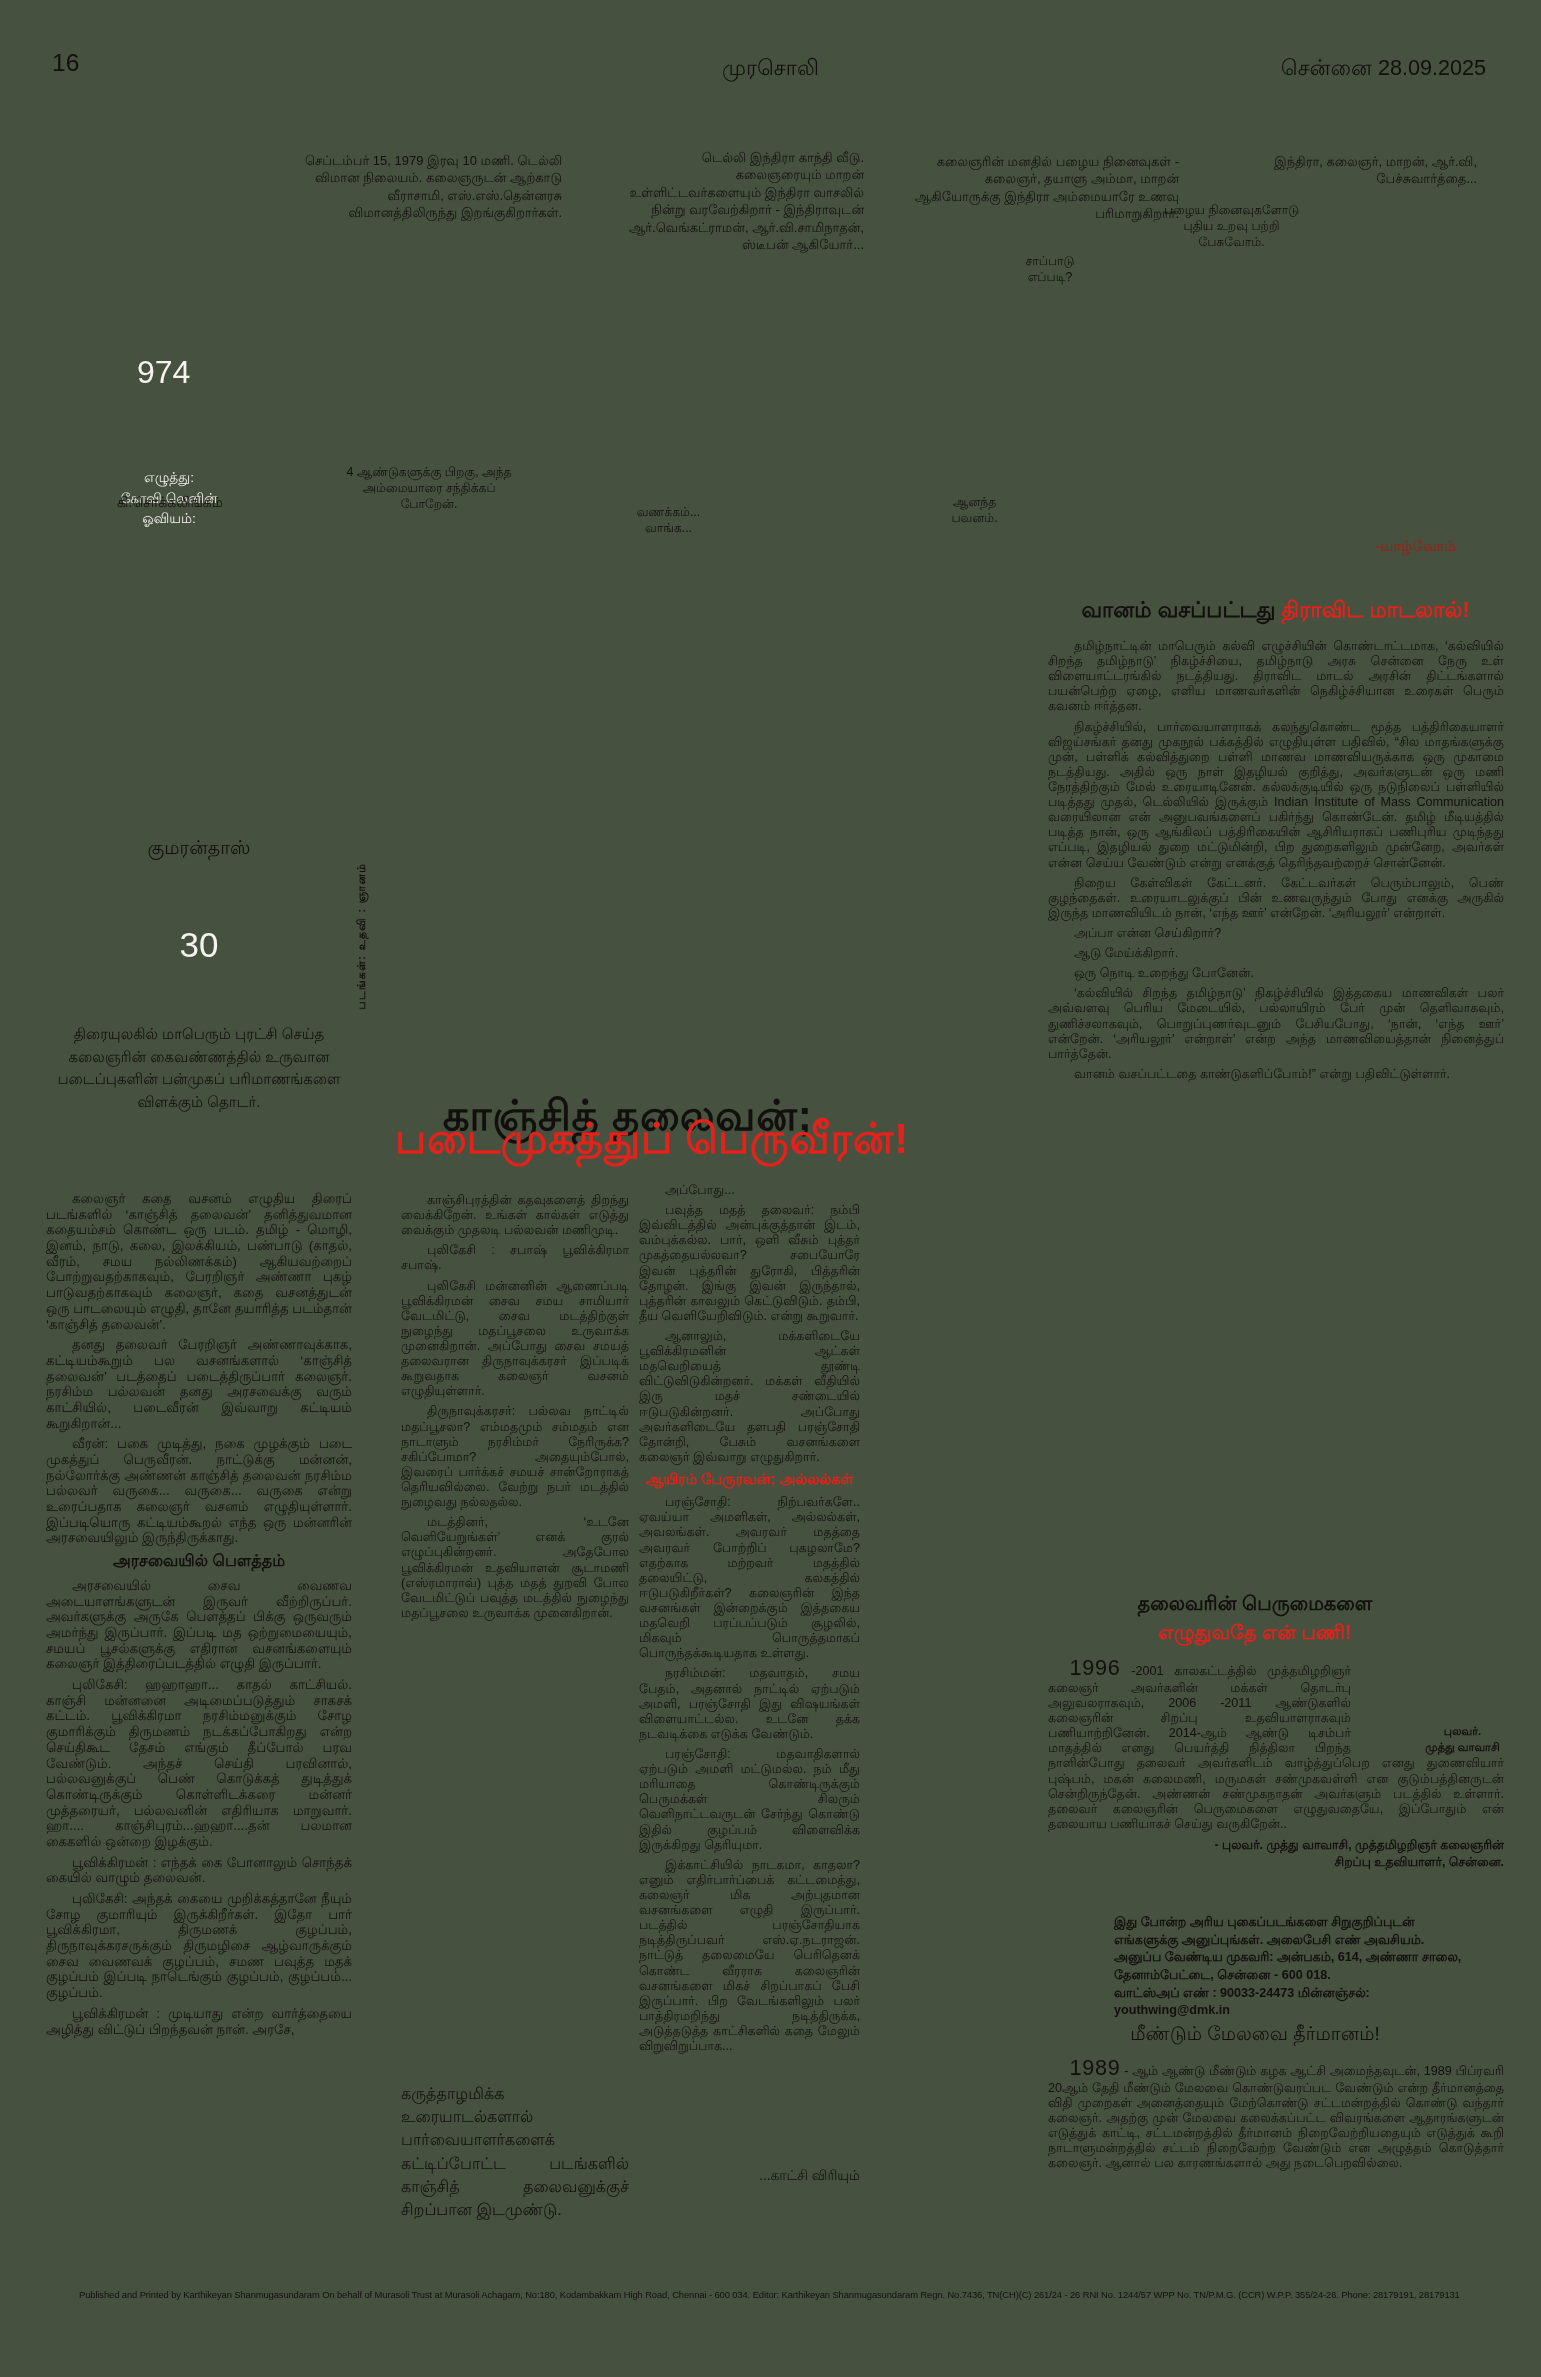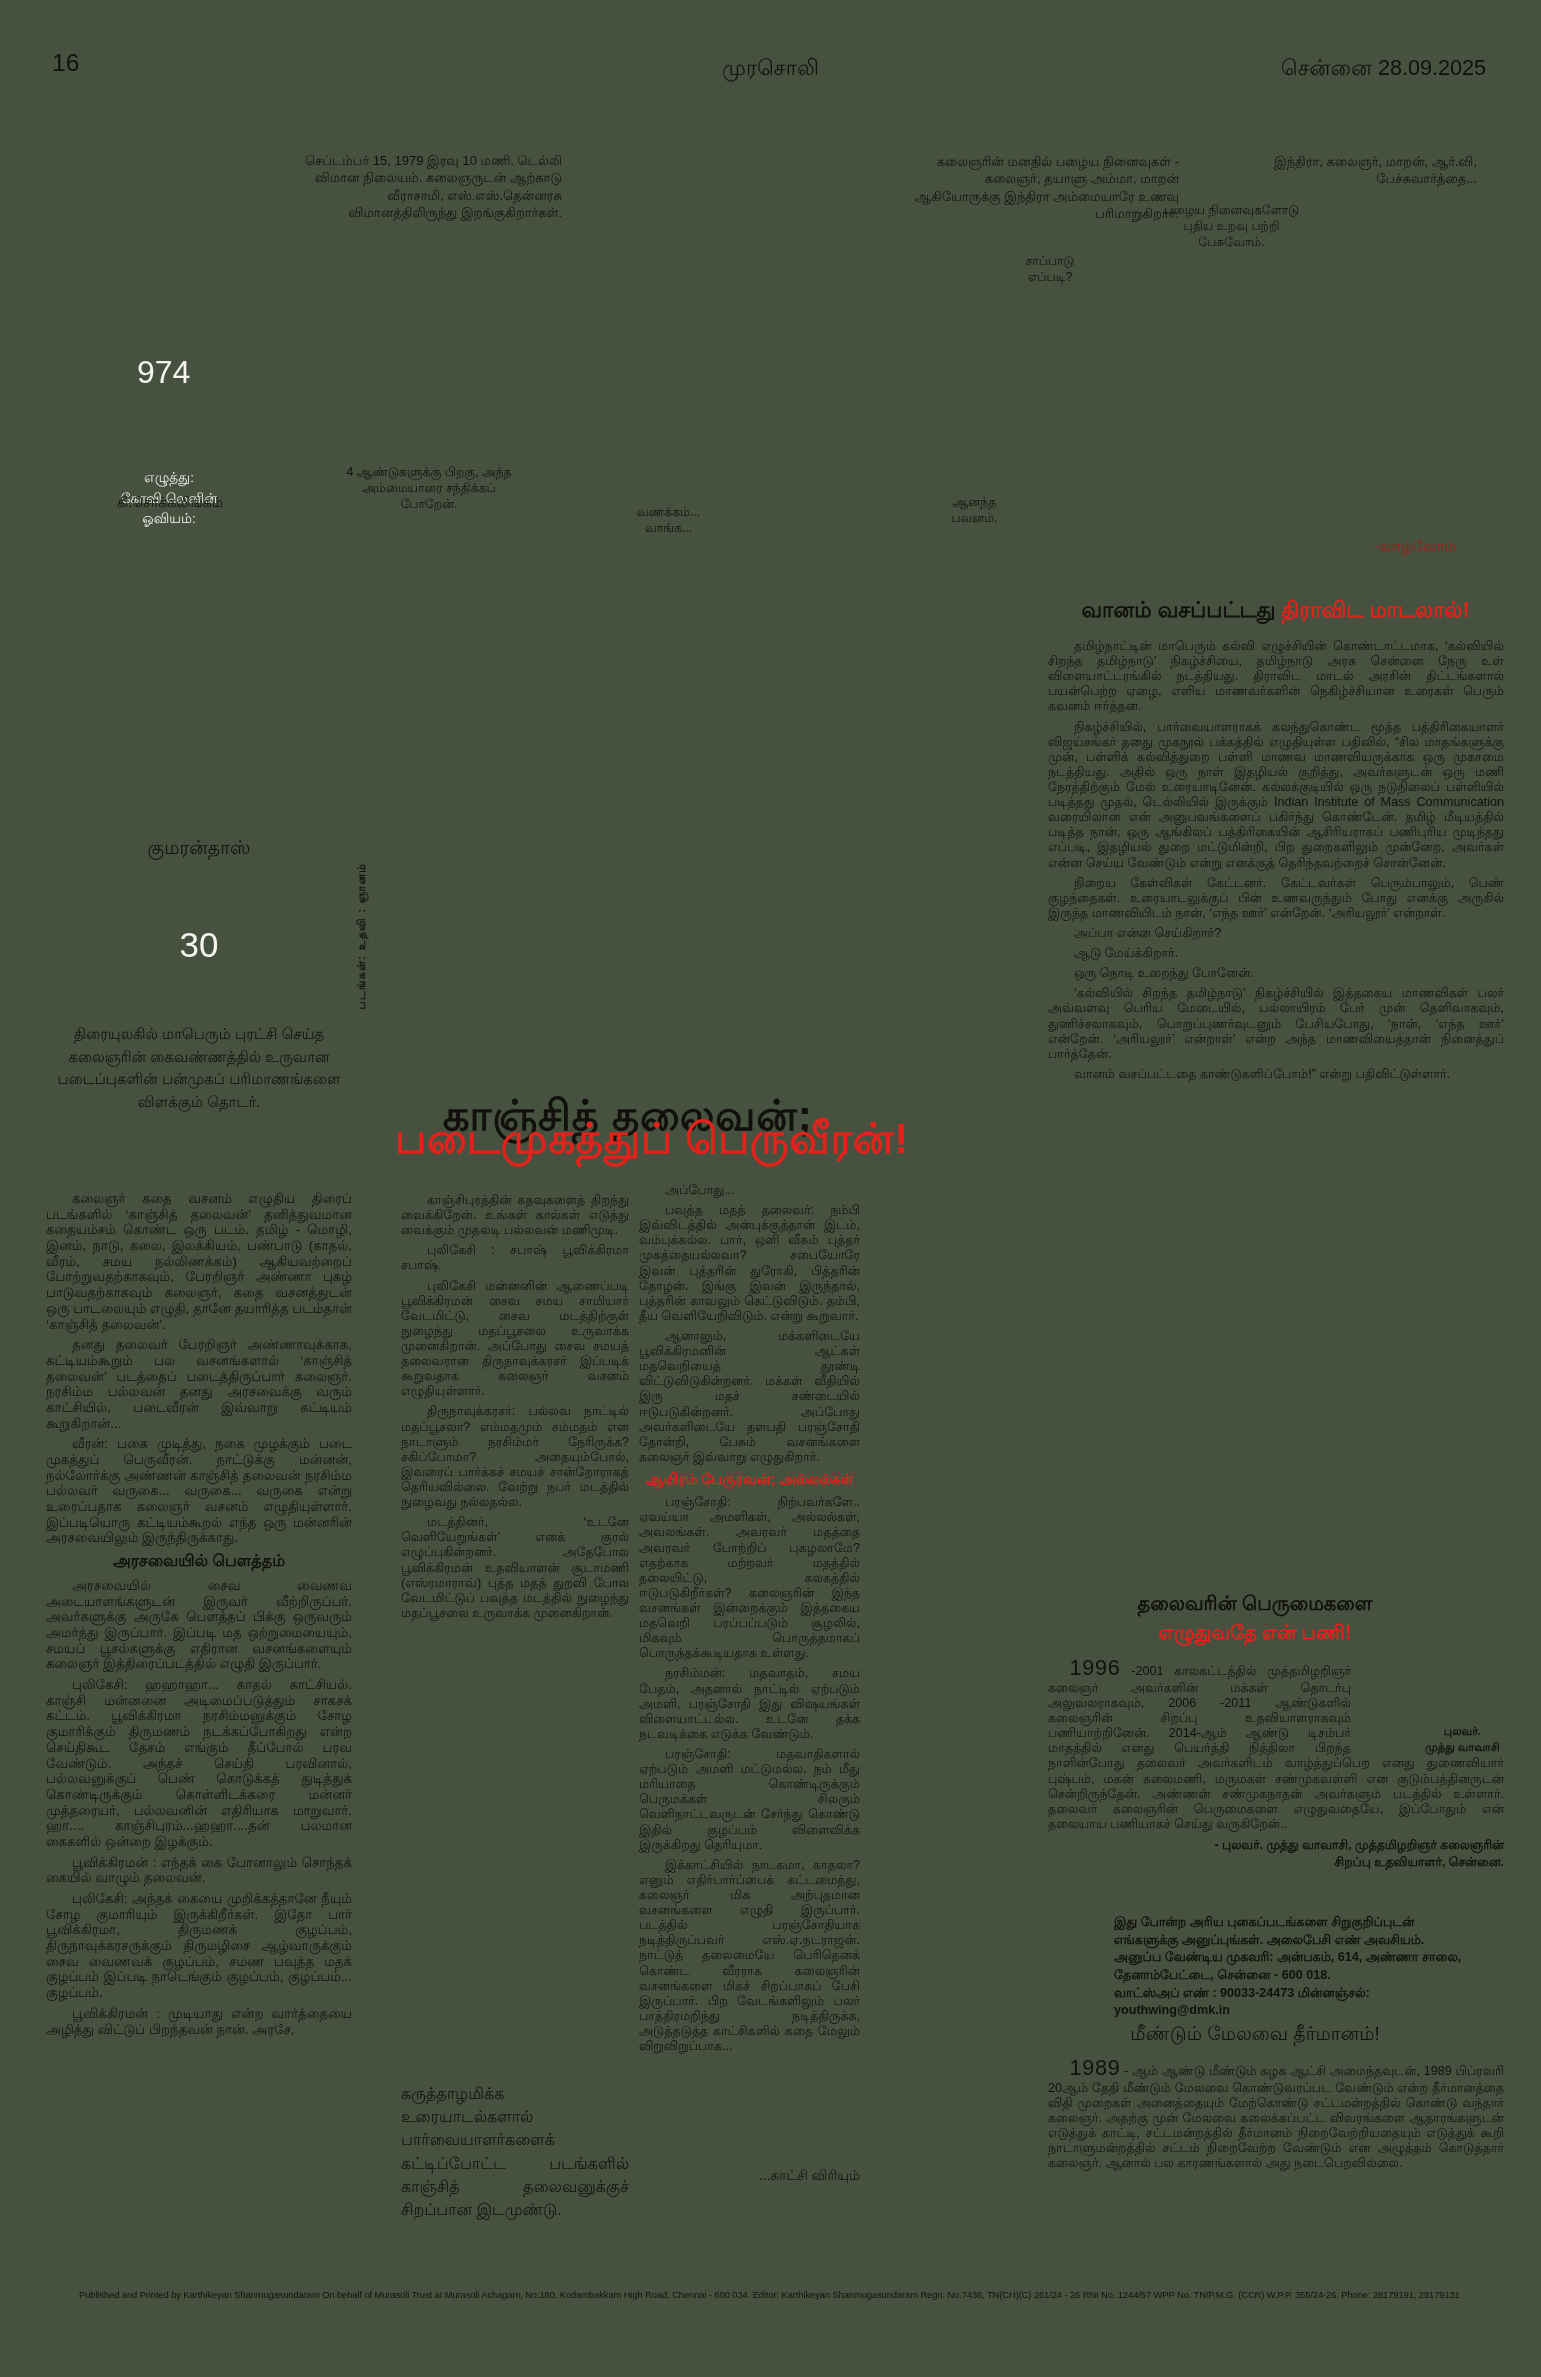--- a/index.html
+++ b/index.html
@@ -33,20 +33,21 @@
 </head>
 <body>
 
 <div class="page">
 
   <div class="t b" style="left:52px;top:49px;font-size:24.5px;">16</div>
   <div class="t b c" style="left:626px;top:55px;width:289px;font-size:21.6px;">முரசொலி</div>
   <div class="t b rgt" style="left:1183px;top:55px;width:303px;font-size:21.6px;">சென்னை 28.09.2025</div>
 
   <div class="t panel" style="left:281px;top:152px;width:281px;">செப்டம்பர் 15, 1979 இரவு 10 மணி. டெல்லி விமான நிலையம். கலைஞருடன் ஆற்காடு வீராசாமி, எஸ்.எஸ்.தென்னரசு விமானத்திலிருந்து இறங்குகிறார்கள்.</div>
+  <div class="t panel" style="left:626px;top:149px;width:238px;">டெல்லி இந்திரா காந்தி வீடு. கலைஞரையும் மாறன் உள்ளிட்டவர்களையும் இந்திரா வாசலில் நின்று வரவேற்கிறார் - இந்திராவுடன் ஆர்.வெங்கட்ராமன், ஆர்.வி.சாமிநாதன், ஸ்டீபன் ஆகியோர்...</div>
   <div class="t panel" style="left:898px;top:153px;width:281px;">கலைஞரின் மனதில் பழைய நினைவுகள் - கலைஞர், தயாளு அம்மா, மாறன் ஆகியோருக்கு இந்திரா அம்மையாரே உணவு பரிமாறுகிறார்.</div>
   <div class="t panel" style="left:1217px;top:153px;width:260px;">இந்திரா, கலைஞர், மாறன், ஆர்.வி, பேச்சுவார்த்தை...</div>
 
   <div class="t bubble" style="left:1003px;top:254px;width:94px;">சாப்பாடு எப்படி?</div>
   <div class="t bubble" style="left:1152px;top:203px;width:159px;">பழைய நினைவுகளோடு புதிய உறவு பற்றி பேசுவோம்.</div>
   <div class="t bubble" style="left:339px;top:465px;width:180px;">4 ஆண்டுகளுக்கு பிறகு, அந்த அம்மையாரை சந்திக்கப் போறேன்.</div>
   <div class="t bubble" style="left:618px;top:505px;width:101px;">வணக்கம்... வாங்க...</div>
   <div class="t bubble" style="left:931px;top:495px;width:87px;">ஆனந்த பவனம்.</div>
   <div class="t b" style="left:1375px;top:538px;width:123px;font-size:14.4px;color:#a11c14;">-வாழ்வோம்</div>
 

